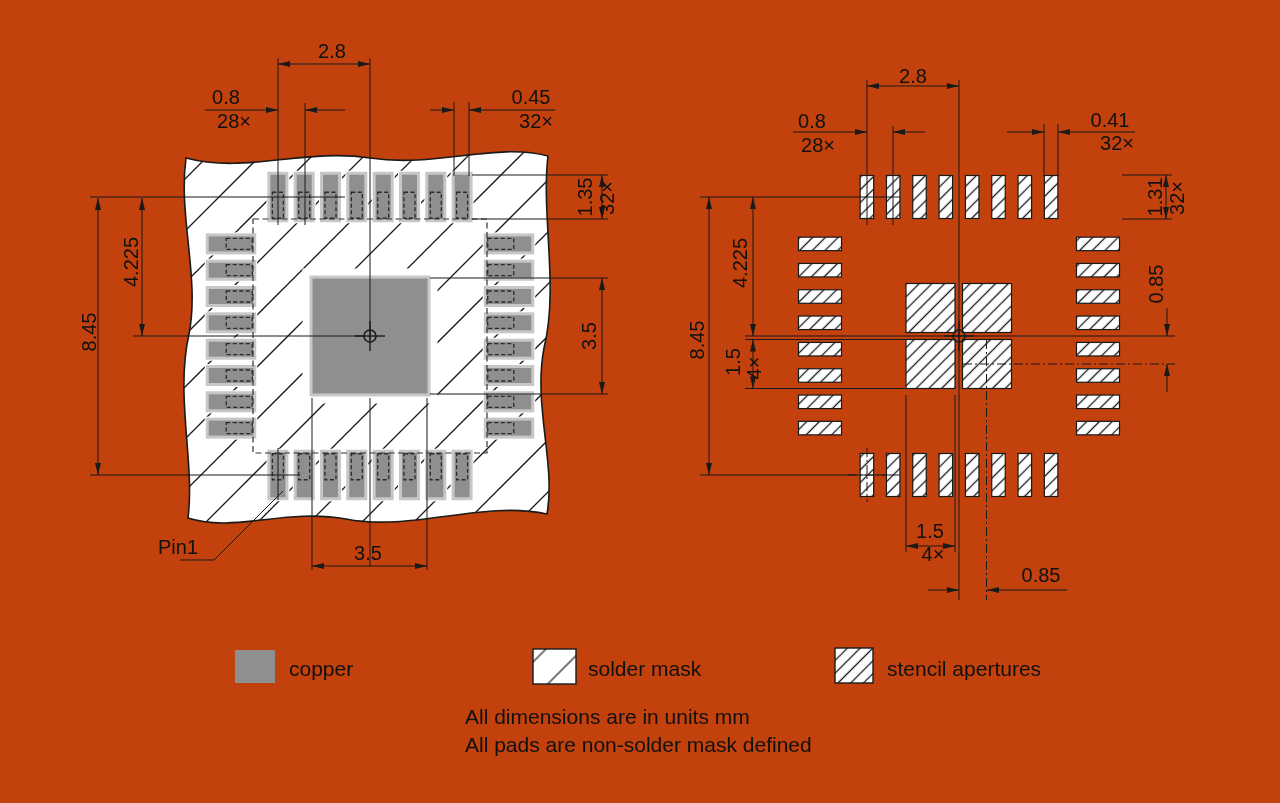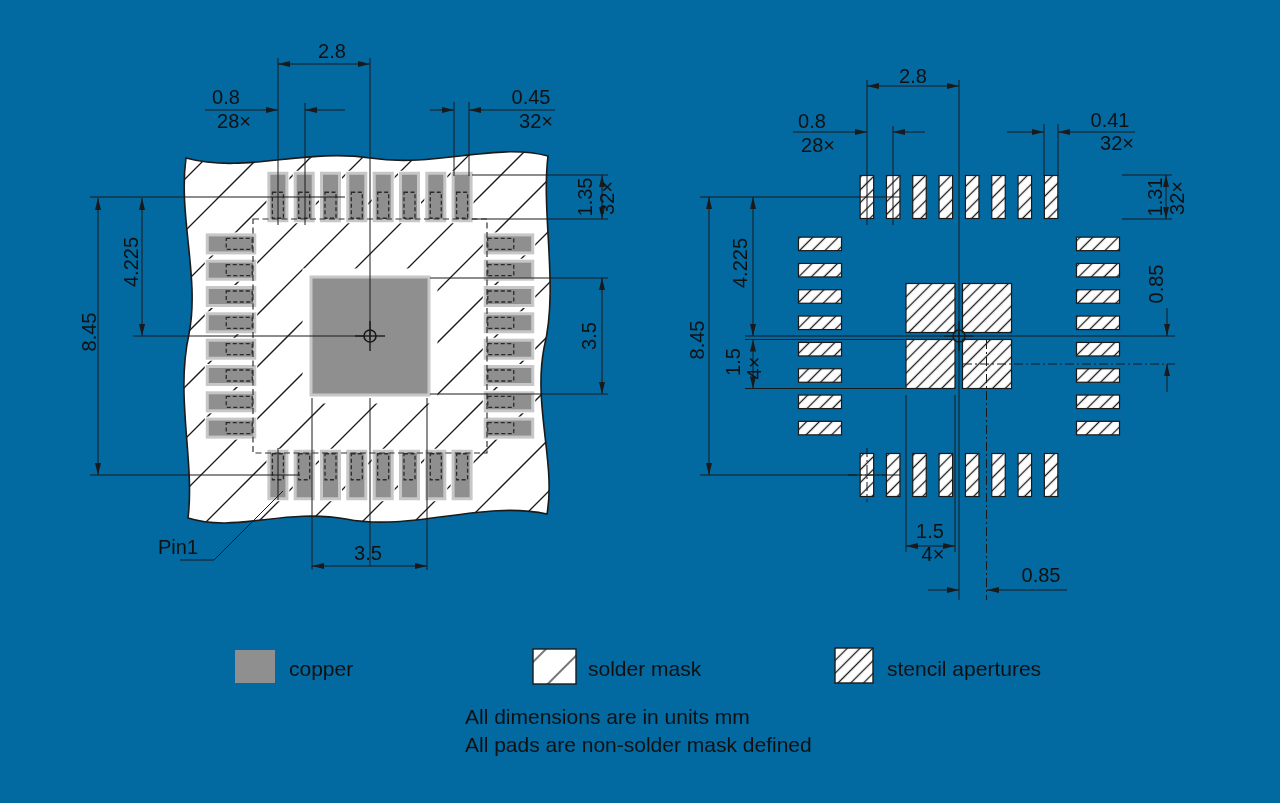--- a/index.html
+++ b/index.html
@@ -1,16 +1,16 @@
 <!DOCTYPE html>
 <html><head>
 <meta charset="utf-8">
 <style>
   html,body{margin:0;padding:0;background:#fff;}
-  #stage{width:1280px;height:803px;background:#0369a1;position:relative;overflow:hidden;}
+  #stage{width:1280px;height:803px;background:#c2410c;position:relative;overflow:hidden;}
   svg{display:block;}
   text{font-family:"Liberation Sans", sans-serif;fill:#111;}
   .dim{font-size:20px;}
   .lbl{font-size:21px;}
 </style>
 </head>
 <body>
 
 <div id="stage">
 <svg id="fp" width="1280" height="803" viewBox="0 0 1280 803">

